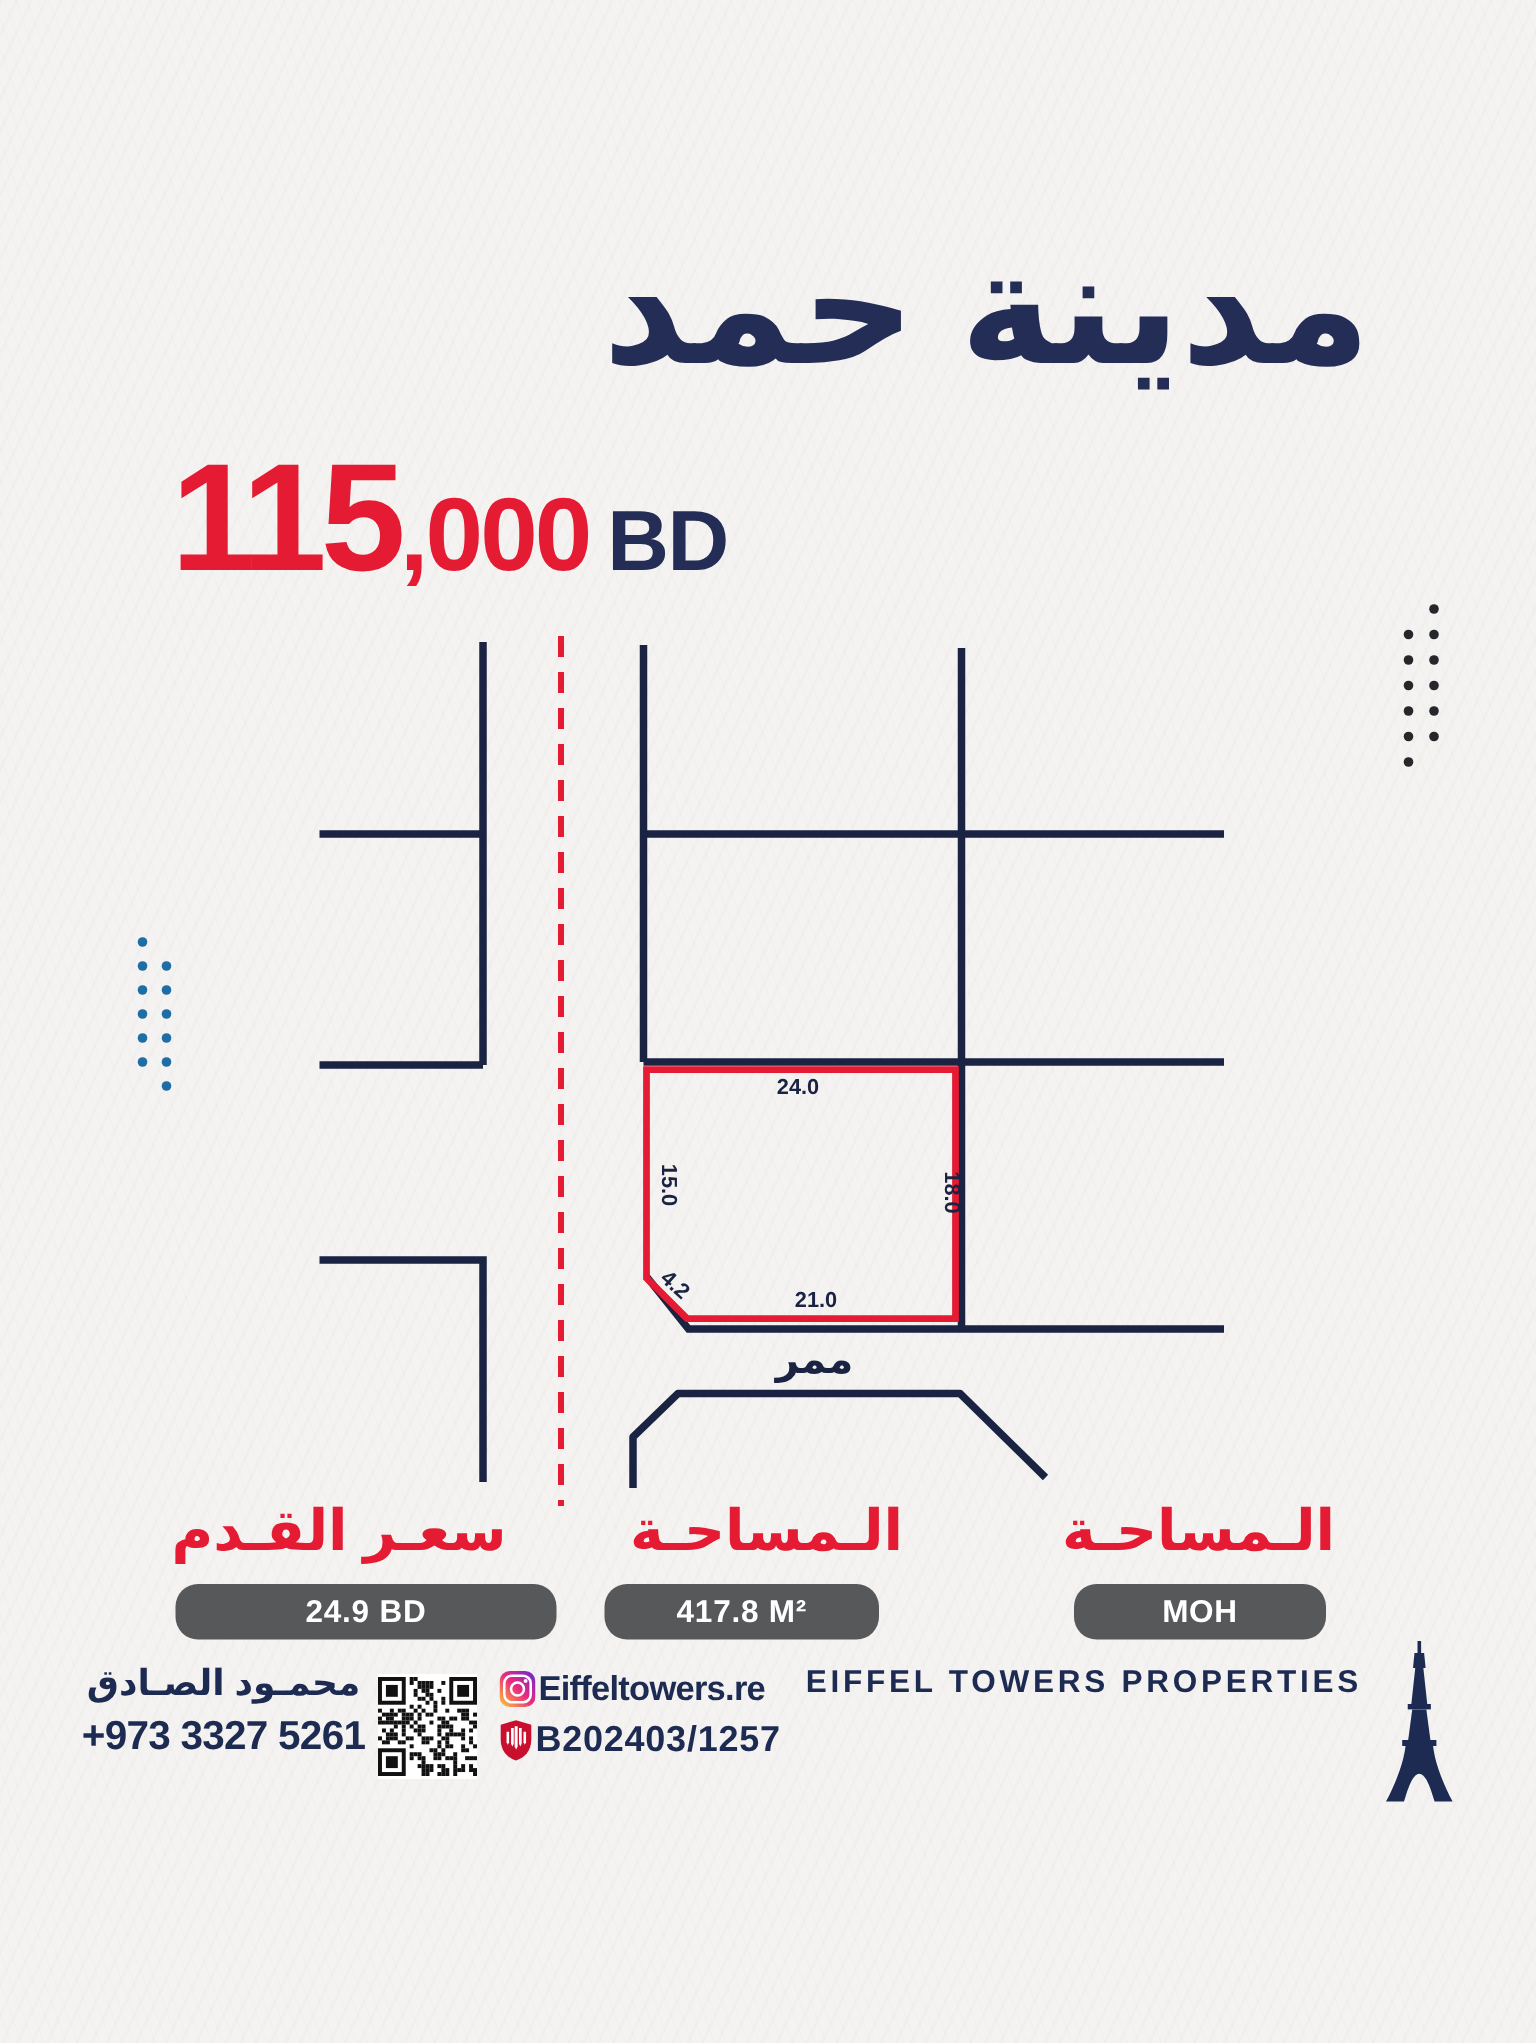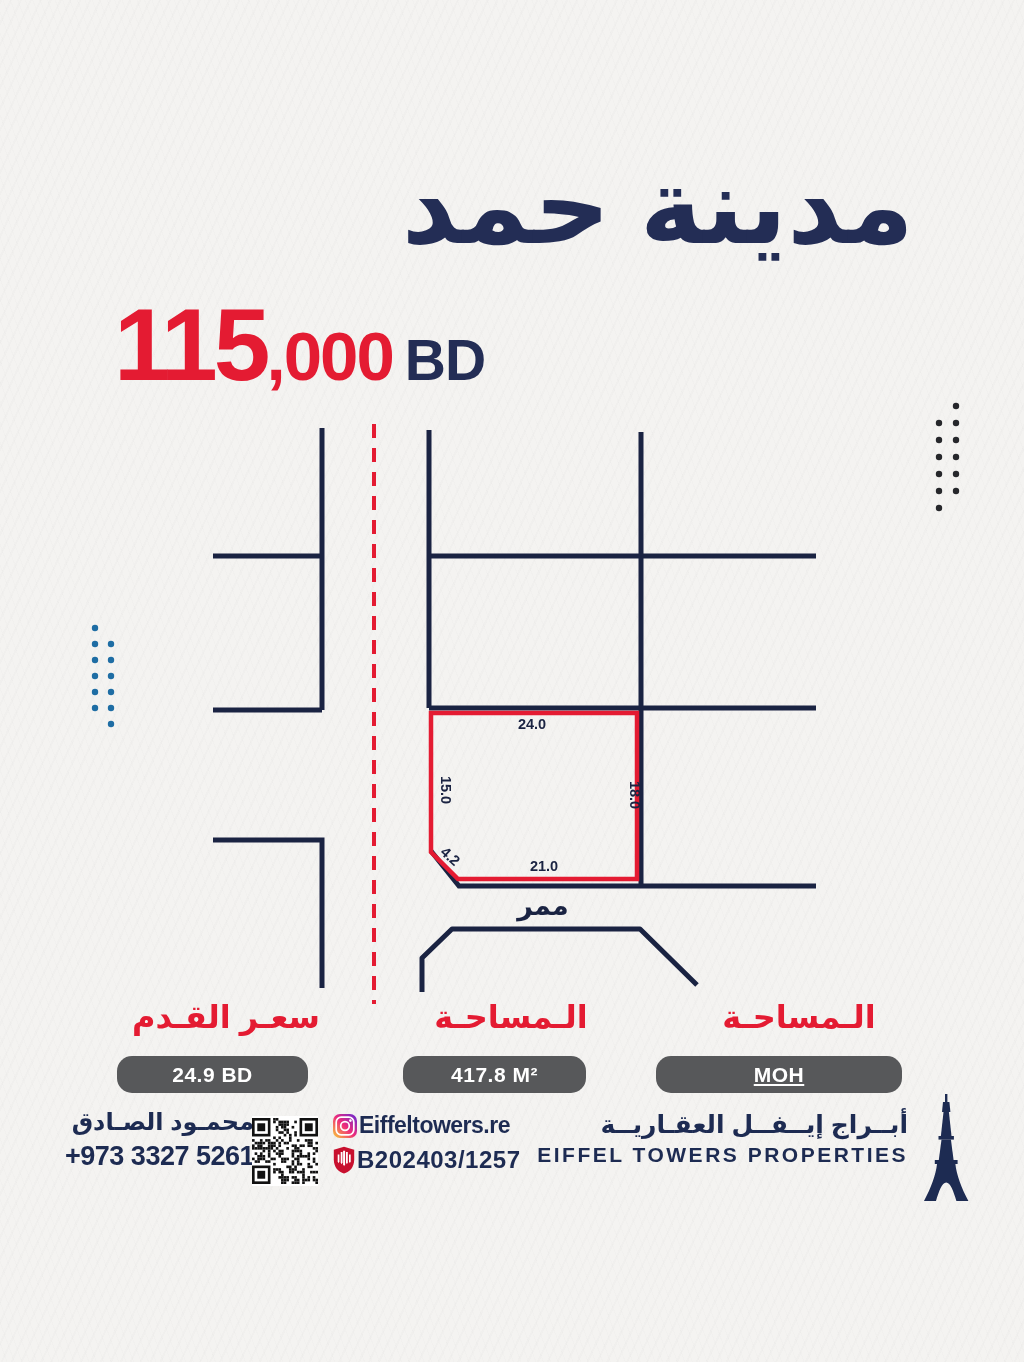--- a/index.html
+++ b/index.html
@@ -29,34 +29,34 @@
     position:absolute;left:114px;top:294px;
     display:flex;align-items:baseline;color:#e41b32;font-weight:bold;
   }
   .price .p-amount{font-size:102px;letter-spacing:-4px;line-height:1;}
   .price .p-thousands{font-size:69px;letter-spacing:-2px;line-height:1;}
   .price .p-currency{font-size:57px;color:#232d55;margin-left:12px;letter-spacing:-1px;line-height:1;}
 
   .spec-label{
     position:absolute;top:998px;width:262px;margin:0;
     direction:rtl;text-align:center;color:#e41b32;
-    font-size:32px;font-weight:bold;white-space:nowrap;
+    font-size:38px;font-weight:bold;white-space:nowrap;
   }
   .spec-box{
     position:absolute;top:1056px;height:37px;border-radius:15px;
     background:#57585a;color:#ffffff;font-weight:bold;font-size:21px;
     display:flex;align-items:center;justify-content:center;letter-spacing:0.5px;
   }
-  #label-ppf{left:95px;}   #box-ppf{left:117px;width:191px;}
+  #label-ppf{left:95px;}   #box-ppf{left:117px;width:254px;}
   #label-area{left:380px;} #box-area{left:403px;width:183px;}
-  #label-class{left:668px;}#box-class{left:656px;width:246px;text-decoration:underline;}
+  #label-class{left:668px;}#box-class{left:716px;width:168px;}
 
   .agent{
     position:absolute;left:44px;top:1108px;width:210px;
-    display:flex;flex-direction:column;align-items:flex-end;gap:5px;
+    display:flex;flex-direction:column;align-items:center;gap:5px;
     color:#1d2b52;font-weight:bold;
   }
   .agent .agent-name{direction:rtl;font-size:24px;white-space:nowrap;}
   .agent .agent-phone{font-size:27px;letter-spacing:-0.5px;white-space:nowrap;}
 
   .qr{position:absolute;left:252px;top:1116px;width:66px;height:70px;}
 
   .social{
     position:absolute;left:333px;top:1112px;
     display:flex;flex-direction:column;gap:7px;color:#1d2b52;font-weight:bold;
@@ -380,21 +380,20 @@
         <path d="M7.7 6 h1.8 v10.5 l-0.9 1.8 l-0.9 -1.8 z" fill="#ffffff"></path>
         <path d="M10.1 4.8 h2 v13.5 l-1 2 l-1 -2 z" fill="#ffffff"></path>
         <path d="M13 6 h1.8 v10.5 l-0.9 1.8 l-0.9 -1.8 z" fill="#ffffff"></path>
         <path d="M16 8.5 h1.7 v7 l-0.85 1.7 l-0.85 -1.7 z" fill="#ffffff"></path>
       </svg>
       <span class="license">B202403/1257</span>
     </div>
   </div>
 
   <div class="company">
-    <span class="company-ar">أبــراج إيــفــل العقـاريــة</span>
     <span class="company-en">EIFFEL TOWERS PROPERTIES</span>
   </div>
   <svg class="tower" width="48" height="112" viewBox="0 0 48 112">
     <g fill="#1d2b52">
       <rect x="23" y="0" width="2.4" height="8"></rect>
       <polygon points="21,8 27.4,8 28.4,18 20,18"></polygon>
       <polygon points="21.5,18 26.9,18 29.5,42 18.9,42"></polygon>
       <rect x="16.5" y="42" width="15.4" height="3.6"></rect>
       <polygon points="19.5,45.6 28.9,45.6 31.6,66 16.8,66"></polygon>
       <rect x="12.8" y="66" width="22.8" height="4"></rect>

